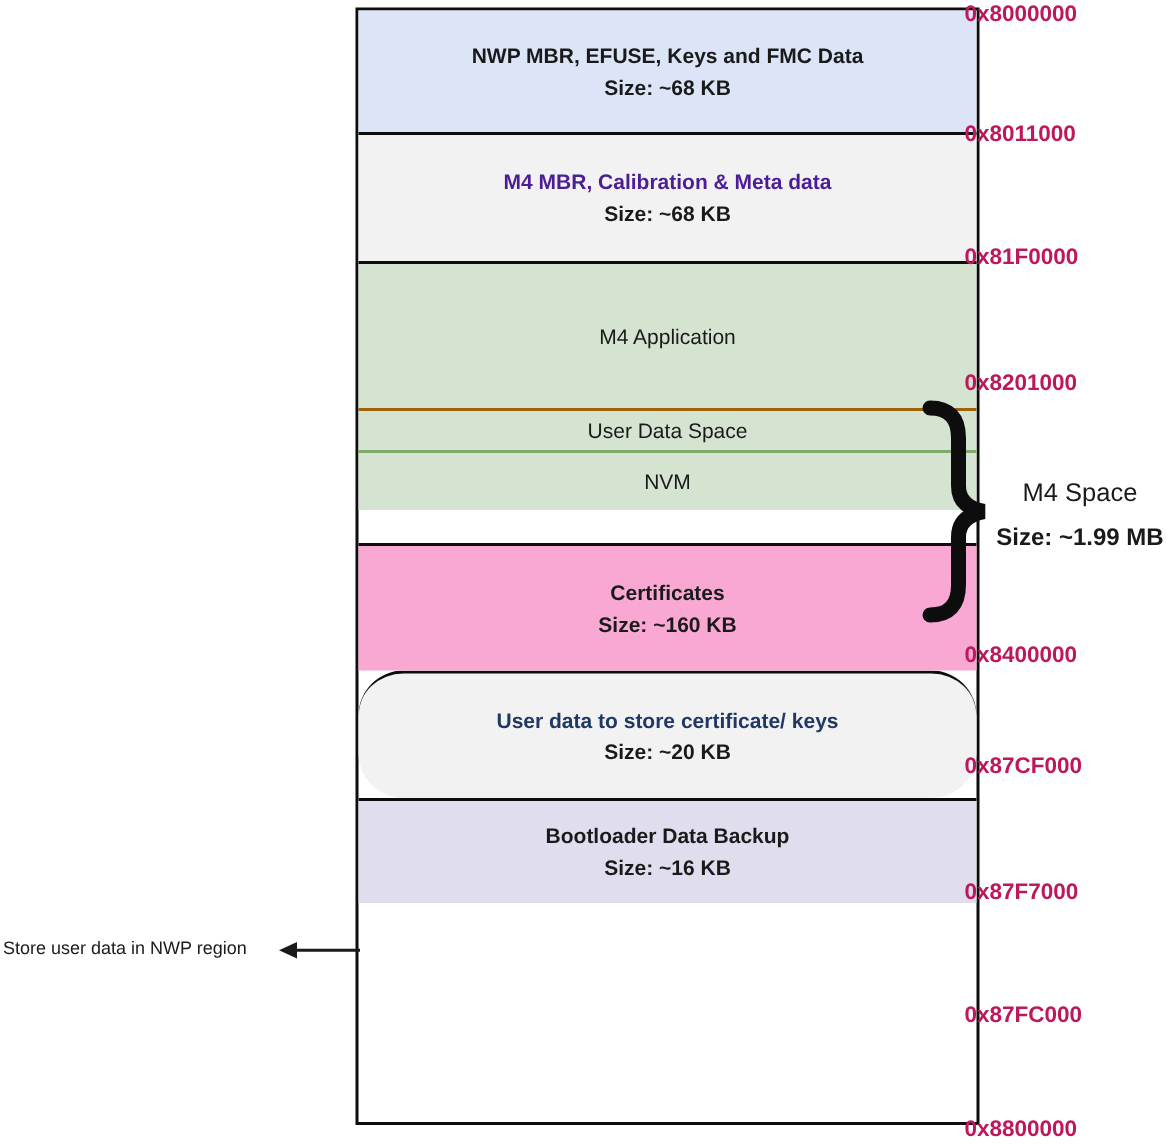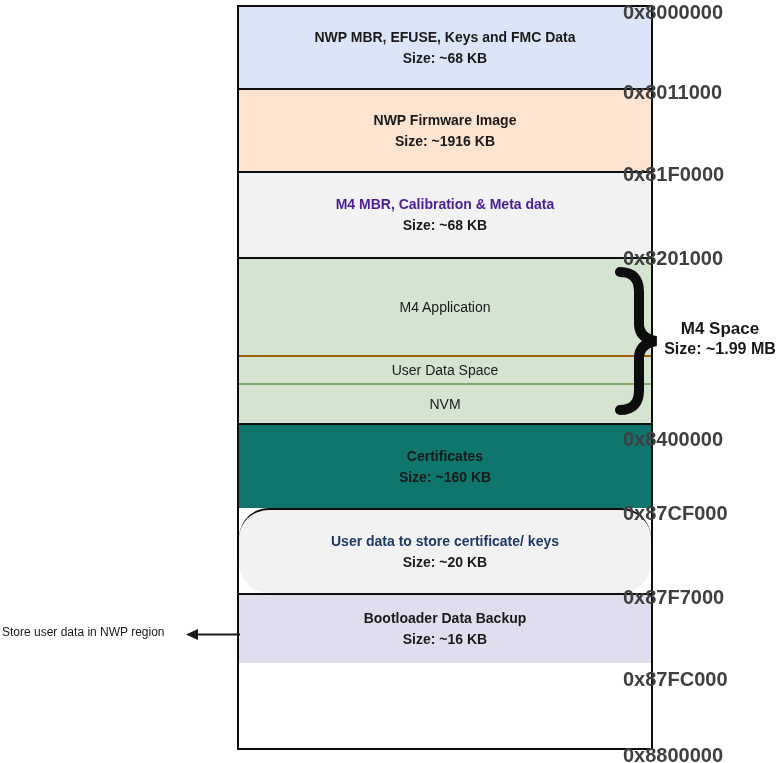--- a/index.html
+++ b/index.html
@@ -44,34 +44,34 @@
   .b3 { height: 86px; background: #f2f2f2; }
   .green-group { height: 166px; background: #d5e3d1; display: flex; flex-direction: column; border-top: 2px solid #0d0d0d; }
   .gblock {
     display: flex; align-items: center; justify-content: center;
     font-size: 14px; font-weight: normal; color: #1a1a1a; text-align: left;
   }
   .g1 { height: 96px; }
   .g2 { height: 28px; border-top: 2px solid #a16207; }
   .g3 { height: 40px; border-top: 2px solid #7fa968; }
   .b5 { height: 85px; background: #fef2cc; }
-  .b6 { height: 85px; background: #0f766e; }
+  .b6 { height: 85px; background: #f9a8d4; margin-top: 22px; }
   .b7 { height: 85px; background: #f2f2f2; border-radius: 30px; }
   .b8 { height: 70px; background: #dfddee; }
 
   .title-gray { color: #4c1d95; }
   .title-navy { color: #1f3864; }
 
   
   .addr {
     position: absolute;
-    left: 623px;
-    font-size: 20px;
+    left: 643px;
+    font-size: 15px;
     font-weight: bold;
-    color: #404040;
+    color: #be185d;
     white-space: nowrap;
   }
   .a0 { top: 1px; }
   .a1 { top: 81px; }
   .a2 { top: 163px; }
   .a3 { top: 247px; }
   .a4 { top: 428px; }
   .a5 { top: 502px; }
   .a6 { top: 586px; }
   .a7 { top: 668px; }
@@ -86,21 +86,21 @@
     height: 150px;
   }
   .m4space {
     position: absolute;
     left: 663px;
     top: 318px;
     width: 114px;
     text-align: center;
     color: #1a1a1a;
   }
-  .m4space .lbl { font-size: 17px; font-weight: bold; line-height: 22px; }
+  .m4space .lbl { font-size: 17px; font-weight: normal; line-height: 22px; margin-bottom: 10px; }
   .m4space .sz  { font-size: 16px; font-weight: bold; line-height: 18px; white-space: nowrap; }
 
   
   .annotation {
     position: absolute;
     left: 2px;
     top: 625px;
     width: 182px;
     font-size: 12px;
     color: #1a1a1a;
@@ -119,24 +119,20 @@
 
 <div class="canvas">
 
   <div class="column">
 
     <div class="block b1">
       <div>NWP MBR, EFUSE, Keys and FMC Data</div>
       <div>Size: ~68 KB</div>
     </div>
 
-    <div class="block b2">
-      <div>NWP Firmware Image</div>
-      <div>Size: ~1916 KB</div>
-    </div>
 
     <div class="block b3">
       <div class="title-gray">M4 MBR, Calibration &amp; Meta data</div>
       <div>Size: ~68 KB</div>
     </div>
 
     <div class="green-group">
       <div class="gblock g1">M4 Application</div>
       <div class="gblock g2">User Data Space</div>
       <div class="gblock g3">NVM</div>

